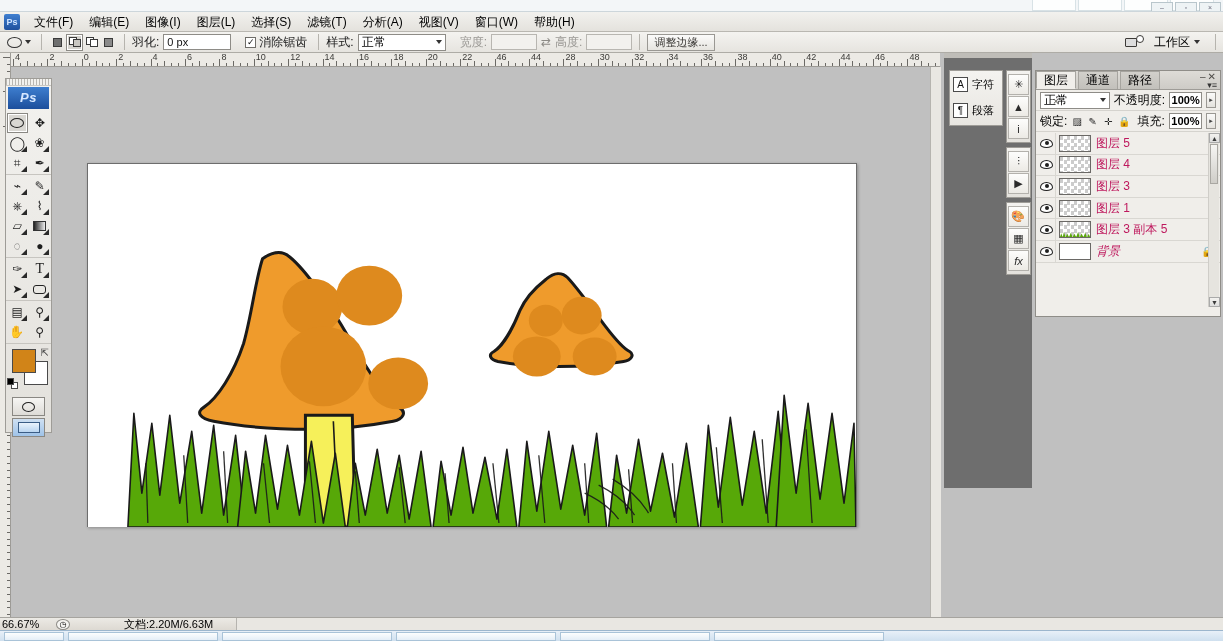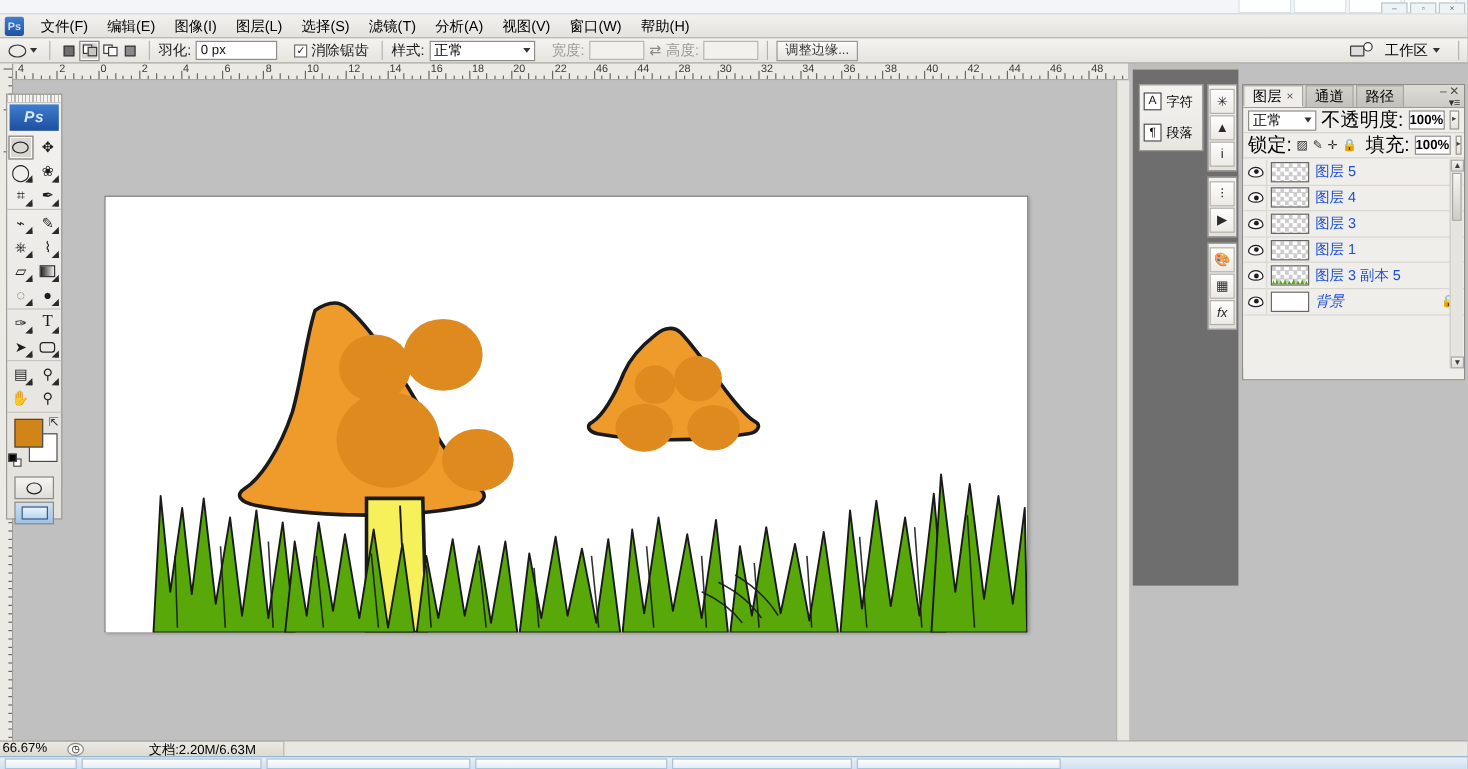--- a/index.html
+++ b/index.html
@@ -216,37 +216,37 @@
     background:#f0eeea; border:1px solid #8f8d88;
   }
   #lp-tabs{
     display:flex; align-items:flex-end; height:19px;
     background:linear-gradient(#dedcd7,#cdcbc6); border-bottom:1px solid #9e9c97;
     position:relative;
   }
   .lp-tab{
     height:18px; padding:0 7px; margin-right:2px; font-size:12px; line-height:17px;
     background:linear-gradient(#d2d0cb,#c2c0bb); border:1px solid #a6a49f; border-bottom:none;
-    display:flex; align-items:center; gap:4px;
+    display:flex; align-items:center; gap:4px;flex-direction:column;
   }
   .lp-tab.active{ background:#f0eeea; border-bottom:1px solid #f0eeea; }
   .lp-tab .x{ font-size:10px; color:#5b5954; }
   #lp-winbtns{
     position:absolute; right:2px; top:0px; font-size:10px; color:#4e4c48; letter-spacing:2px;
   }
   #lp-menu-btn{ position:absolute; right:3px; top:9px; font-size:9px; color:#333; }
   #lp-blend-row, #lp-lock-row{
     display:flex; align-items:center; height:21px; padding:0 4px; gap:4px;
     border-bottom:1px solid #d5d3ce;
   }
   #blend-select{
     width:78px; height:17px; border:1px solid #8e8c87; background:#fff;
     display:flex; align-items:center; justify-content:space-between; padding:0 3px; font-size:12px;
   }
-  .lp-label{ font-size:16px; white-space:nowrap; }
+  .lp-label{ font-size:12px; white-space:nowrap; }
   .lp-num{
     width:37px; height:16px; border:1px solid #8e8c87; background:#fff; font-size:11px;
     line-height:14px; text-align:center;font-weight:bold;
   }
   .lp-spin{
     width:11px;height:16px; border:1px solid #9a9893; background:linear-gradient(#fafaf9,#e4e2dd);
     font-size:7px; line-height:14px; text-align:center; color:#444;
   }
   .lock-ico{
     width:13px;height:13px; display:flex;align-items:center;justify-content:center;
@@ -280,21 +280,21 @@
   .thumb.white{ background:#ffffff; }
   .thumb .mini-grass{
     position:absolute; left:0; right:0; bottom:0; height:6px;
     background:#5aa80a;
     clip-path:polygon(0% 100%,4% 35%,9% 100%,13% 20%,19% 100%,24% 40%,30% 100%,36% 25%,42% 100%,48% 45%,54% 100%,60% 20%,66% 100%,72% 40%,78% 100%,84% 28%,90% 100%,96% 45%,100% 100%);
   }
   .thumb .mini-cap{
     position:absolute; left:9px; top:4px; width:14px;height:8px; background:#ef9b2c;
     clip-path:polygon(50% 0%,100% 100%,0% 100%);
   }
-  .layer-name{ font-size:12px; color:#1d4ed8; white-space:nowrap; flex:1; }
+  .layer-name{ font-size:12px; color:#be185d; white-space:nowrap; flex:1; }
   .layer-name.italic{ font-style:italic; }
   .lock-badge{ margin-right:6px; font-size:10px; color:#3a3a3a; }
   #layer-scrollbar{
     position:absolute; right:1px; top:62px; width:11px; bottom:9px;
     background:#e6e4df; border-left:1px solid #cfcdc8;
   }
   #layer-scroll-thumb{
     position:absolute; left:1px; right:1px; top:0; height:40px;
     background:linear-gradient(#f6f5f3,#cfcdc8); border:1px solid #a9a7a2;
   }

